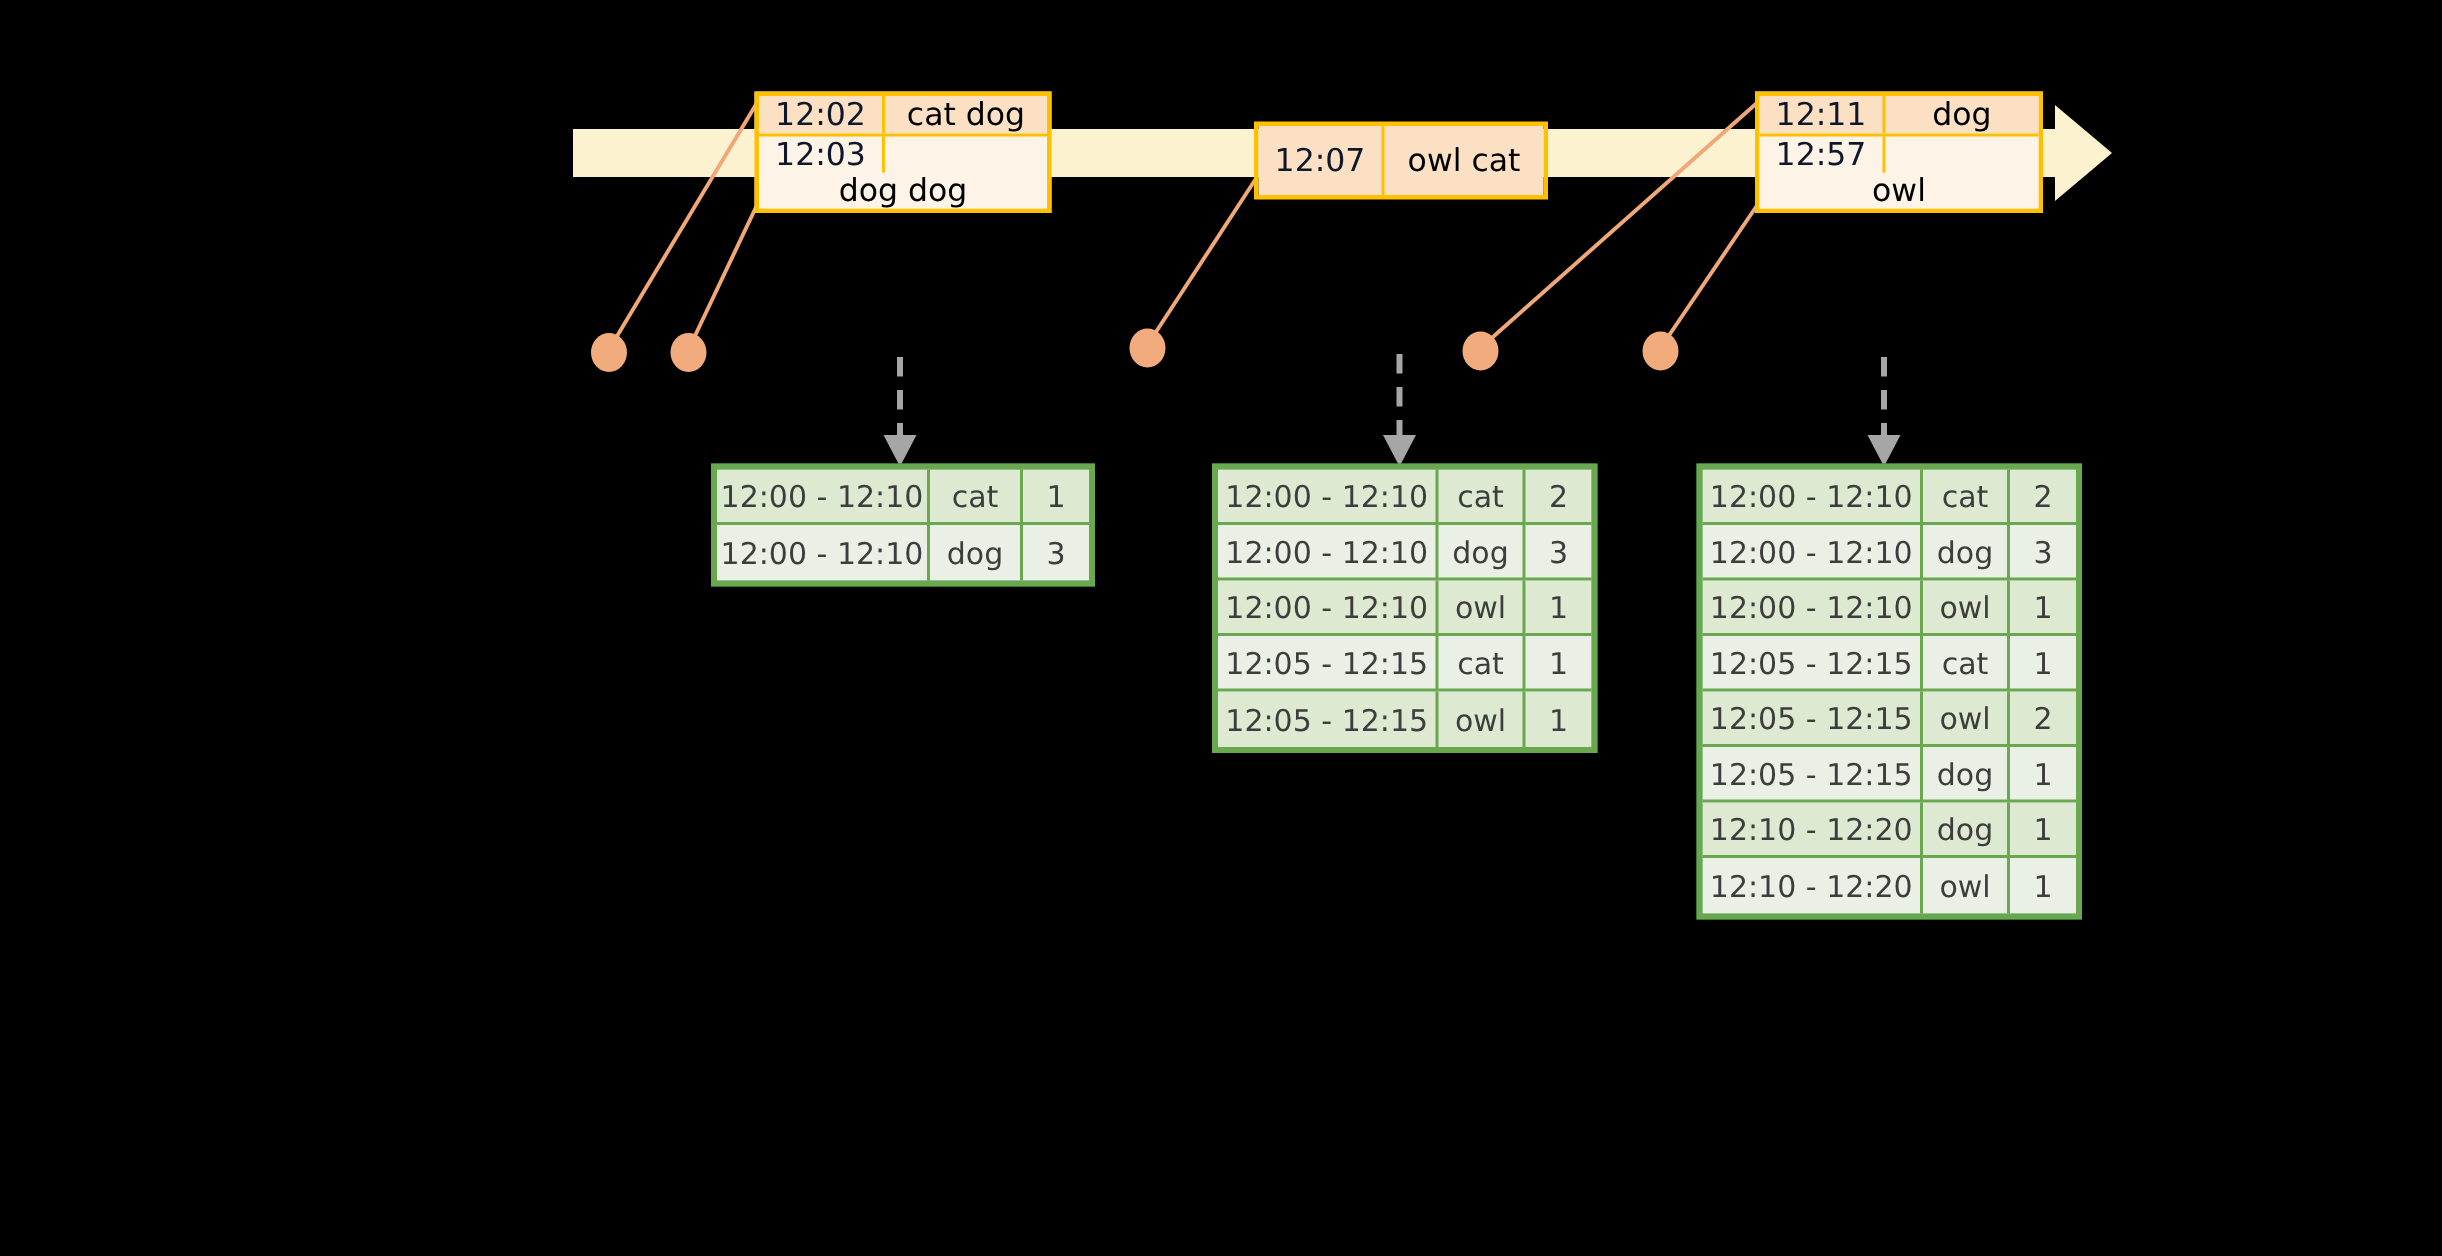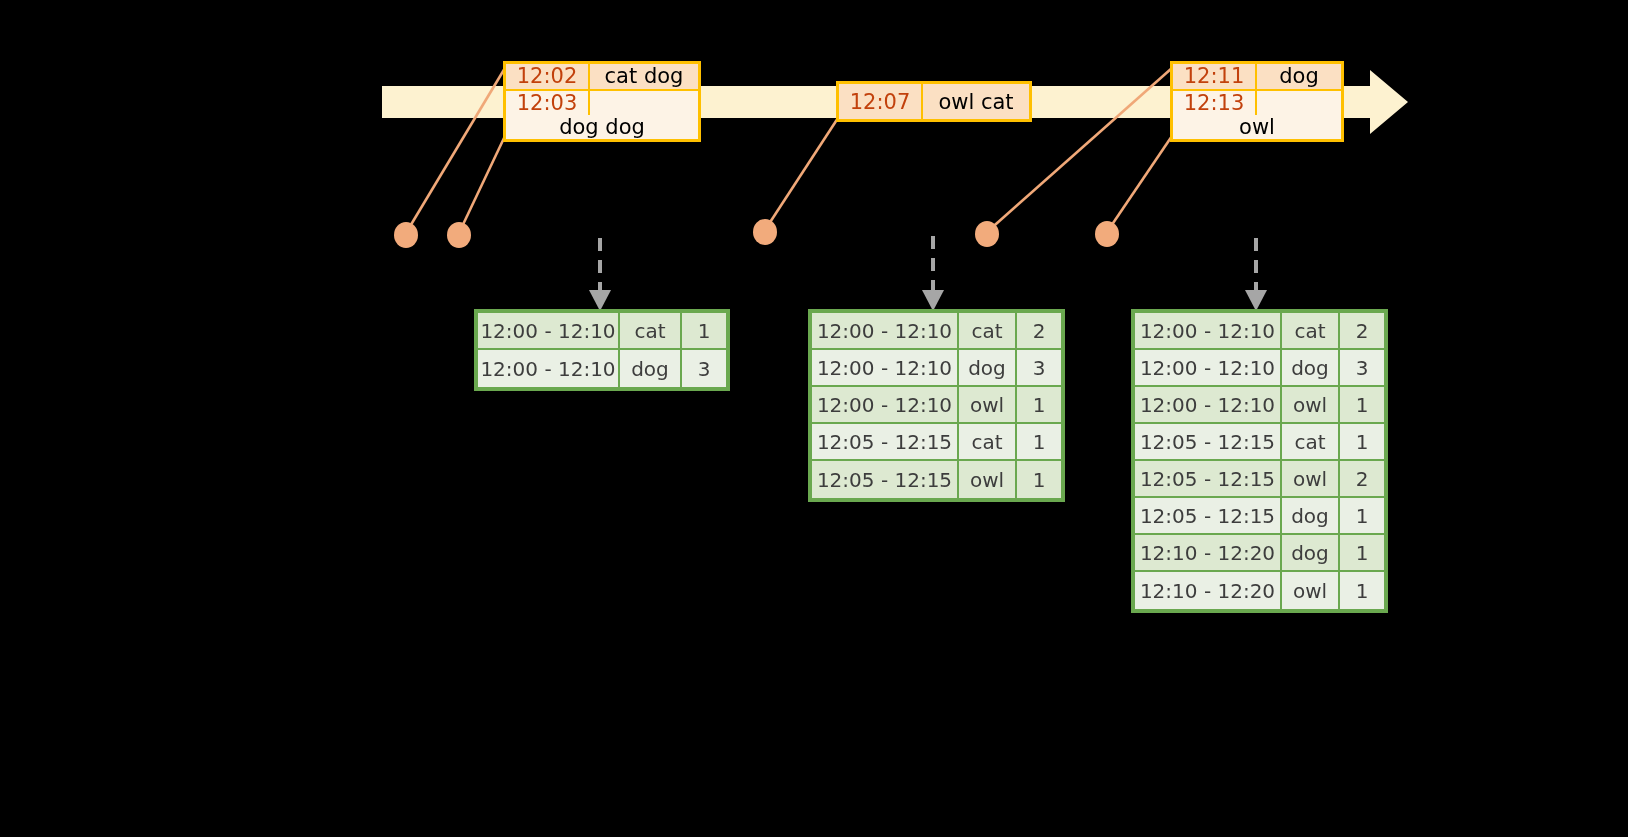--- a/index.html
+++ b/index.html
@@ -48,21 +48,21 @@
     flex-direction: column;
   }
   .event-row.shade-a { background: #fbe0c3; }
   .event-row.shade-b { background: #fdf3e6; }
   .event-time {
     width: 84px;
     display: flex;
     align-items: center;
     justify-content: center;
     font-size: 21px;
-    color: #c2410c;
+    color: #0f172a;
     border-right: 2px solid #ffc000;
     box-sizing: border-box;
   }
   .event-words {
     flex: 1 1 auto;
     display: flex;
     align-items: center;
     justify-content: center;
     font-size: 21px;
     color: #000000;
@@ -155,34 +155,34 @@
     <div class="event-row shade-a">
       <div class="event-time">12:02</div>
       <div class="event-words">cat dog</div>
     </div>
     <div class="event-row shade-b">
       <div class="event-time">12:03</div>
       <div class="event-words">dog dog</div>
     </div>
   </div>
 
-  <div class="event-box" style="left:836px; top:81px; width:196px; height:41px;">
+  <div class="event-box" style="left:836px; top:81px; width:196px; height:52px;">
     <div class="event-row shade-a">
       <div class="event-time">12:07</div>
       <div class="event-words">owl cat</div>
     </div>
   </div>
 
-  <div class="event-box" style="left:1170px; top:61px; width:174px; height:81px;">
+  <div class="event-box" style="left:1170px; top:61px; width:192px; height:81px;">
     <div class="event-row shade-a">
       <div class="event-time">12:11</div>
       <div class="event-words">dog</div>
     </div>
     <div class="event-row shade-b">
-      <div class="event-time">12:13</div>
+      <div class="event-time">12:57</div>
       <div class="event-words">owl</div>
     </div>
   </div>
 
   <div class="result-table t1" style="left:474px; top:309px;">
     <div class="rt-row even">
       <div class="rt-cell rt-c-window">12:00 - 12:10</div>
       <div class="rt-cell rt-c-word">cat</div>
       <div class="rt-cell rt-c-count">1</div>
     </div>

